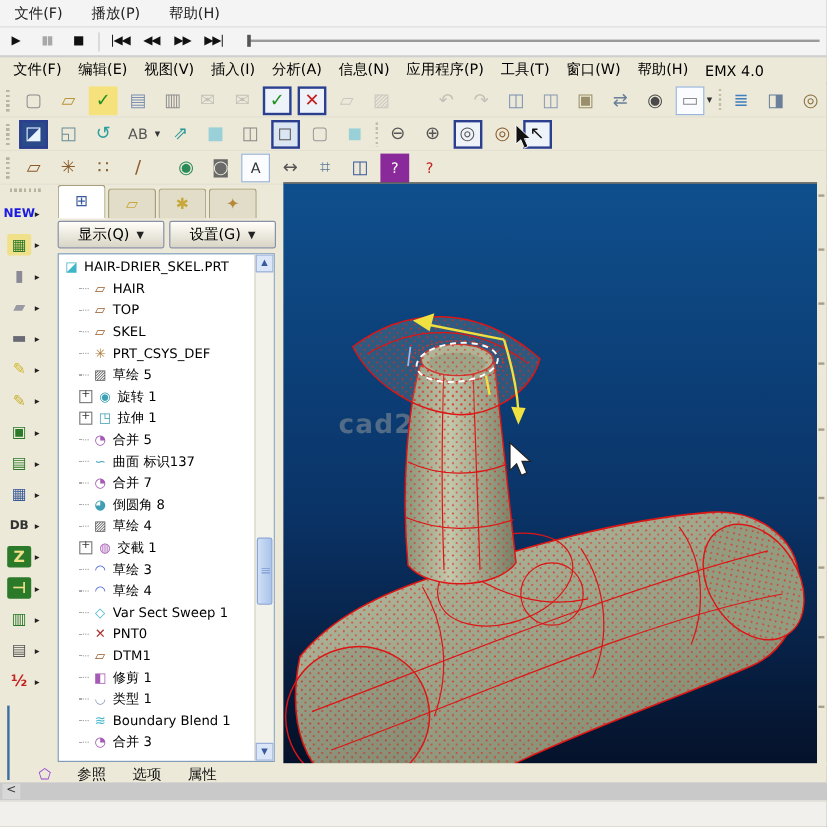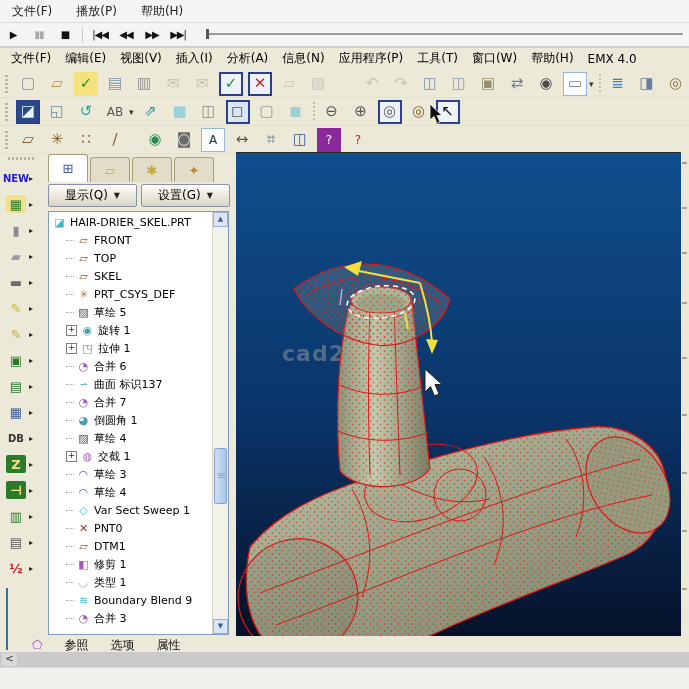--- a/index.html
+++ b/index.html
@@ -381,21 +381,21 @@
       <div id="tree-list">
           <div class="tree-row">
             <span class="tree-ind" style="width: 3px;"></span>
             <span class="tree-ico" style="color: rgb(63, 181, 201);">◪</span>
             <span>HAIR-DRIER_SKEL.PRT</span>
           </div>
           <div class="tree-row">
             <span class="tree-ind" style="width: 17px;"></span>
             <span class="tree-dots"></span>
             <span class="tree-ico" style="color: rgb(154, 90, 42);">▱</span>
-            <span>FRONT</span>
+            <span>HAIR</span>
           </div>
           <div class="tree-row">
             <span class="tree-ind" style="width: 17px;"></span>
             <span class="tree-dots"></span>
             <span class="tree-ico" style="color: rgb(154, 90, 42);">▱</span>
             <span>TOP</span>
           </div>
           <div class="tree-row">
             <span class="tree-ind" style="width: 17px;"></span>
             <span class="tree-dots"></span>
@@ -423,39 +423,39 @@
           <div class="tree-row">
             <span class="tree-ind" style="width: 17px;"></span>
             <span class="tree-exp">+</span>
             <span class="tree-ico" style="color: rgb(63, 160, 181);">◳</span>
             <span>拉伸 1</span>
           </div>
           <div class="tree-row">
             <span class="tree-ind" style="width: 17px;"></span>
             <span class="tree-dots"></span>
             <span class="tree-ico" style="color: rgb(165, 90, 181);">◔</span>
-            <span>合并 6</span>
+            <span>合并 5</span>
           </div>
           <div class="tree-row">
             <span class="tree-ind" style="width: 17px;"></span>
             <span class="tree-dots"></span>
             <span class="tree-ico" style="color: rgb(63, 160, 181);">∽</span>
             <span>曲面 标识137</span>
           </div>
           <div class="tree-row">
             <span class="tree-ind" style="width: 17px;"></span>
             <span class="tree-dots"></span>
             <span class="tree-ico" style="color: rgb(165, 90, 181);">◔</span>
             <span>合并 7</span>
           </div>
           <div class="tree-row">
             <span class="tree-ind" style="width: 17px;"></span>
             <span class="tree-dots"></span>
             <span class="tree-ico" style="color: rgb(63, 160, 181);">◕</span>
-            <span>倒圆角 1</span>
+            <span>倒圆角 8</span>
           </div>
           <div class="tree-row">
             <span class="tree-ind" style="width: 17px;"></span>
             <span class="tree-dots"></span>
             <span class="tree-ico" style="color: rgb(85, 85, 85);">▨</span>
             <span>草绘 4</span>
           </div>
           <div class="tree-row">
             <span class="tree-ind" style="width: 17px;"></span>
             <span class="tree-exp">+</span>
@@ -501,21 +501,21 @@
           <div class="tree-row">
             <span class="tree-ind" style="width: 17px;"></span>
             <span class="tree-dots"></span>
             <span class="tree-ico" style="color: rgb(138, 154, 181);">◡</span>
             <span>类型 1</span>
           </div>
           <div class="tree-row">
             <span class="tree-ind" style="width: 17px;"></span>
             <span class="tree-dots"></span>
             <span class="tree-ico" style="color: rgb(63, 181, 201);">≋</span>
-            <span>Boundary Blend 9</span>
+            <span>Boundary Blend 1</span>
           </div>
           <div class="tree-row">
             <span class="tree-ind" style="width: 17px;"></span>
             <span class="tree-dots"></span>
             <span class="tree-ico" style="color: rgb(165, 90, 181);">◔</span>
             <span>合并 3</span>
           </div>
         </div>
       <div id="tree-scroll">
         <div id="sb-up" class="sb-btn">▲</div>

